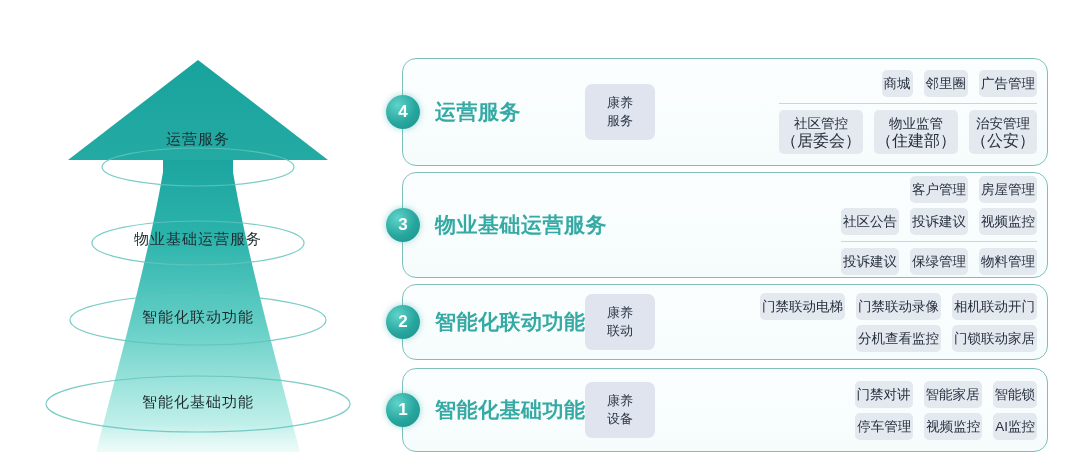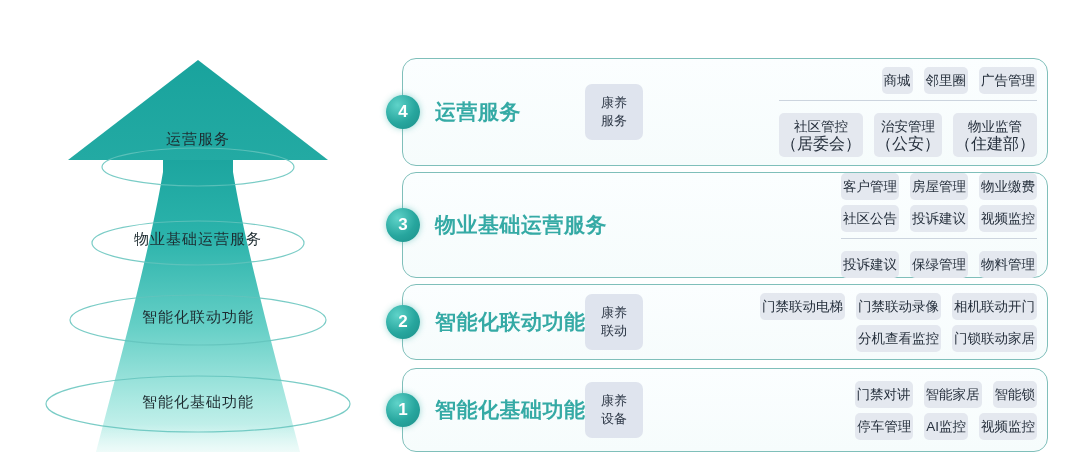--- a/index.html
+++ b/index.html
@@ -64,21 +64,21 @@
   }
   .title-slot{
     flex:0 0 auto;
     width:182px;
     padding-left:32px;
     box-sizing:border-box;
     display:flex;align-items:center;
   }
   .subblock{
     flex:0 0 auto;
-    width:58px;
+    width:70px;
     min-height:56px;
     margin-right:12px;
     border-radius:7px;
     background:#dfe4ee;
     color:#2c3645;
     font-size:13px;
     line-height:18px;
     display:flex;flex-direction:column;align-items:center;justify-content:center;
     text-align:center;
   }
@@ -89,21 +89,21 @@
     padding:7px 10px 7px 0;
     gap:5px;
     align-items:flex-end;
   }
   .grid-row{
     display:flex;
     gap:11px;
   }
   .grid-row.sep{
     border-top:1px solid #ccd4de;
-    padding-top:12px;
+    padding-top:6px;
     margin-top:1px;
   }
   .cell{
     flex:1 1 0;
     background:#e4e8ef;
     border-radius:5px;
     color:#26303d;
     font-size:13.5px;
     line-height:17px;
     text-align:center;
@@ -166,35 +166,34 @@
           <span>服务</span>
         </div>
         <div class="grid">
           <div class="grid-row">
             <div class="cell"><span>商城</span></div>
             <div class="cell"><span>邻里圈</span></div>
             <div class="cell"><span>广告管理</span></div>
           </div>
           <div class="grid-row sep">
             <div class="cell"><span>社区管控</span><span class="sub">（居委会）</span></div>
+            <div class="cell"><span>物业监管</span><span class="sub">（住建部）</span></div>
             <div class="cell"><span>治安管理</span><span class="sub">（公安）</span></div>
-            <div class="cell"><span>物业监管</span><span class="sub">（住建部）</span></div>
           </div>
         </div>
       </div>
       <div class="card" style="top: 172px; height: 106px;">
         <div class="badge">3</div>
         <div class="title-slot">
           <div class="card-title">物业基础运营服务</div>
         </div>
         <div class="grid">
           <div class="grid-row">
             <div class="cell"><span>客户管理</span></div>
             <div class="cell"><span>房屋管理</span></div>
-            <div class="cell"><span>物业缴费</span></div>
           </div>
           <div class="grid-row">
             <div class="cell"><span>社区公告</span></div>
             <div class="cell"><span>投诉建议</span></div>
             <div class="cell"><span>视频监控</span></div>
           </div>
           <div class="grid-row sep">
             <div class="cell"><span>投诉建议</span></div>
             <div class="cell"><span>保绿管理</span></div>
             <div class="cell"><span>物料管理</span></div>
@@ -232,20 +231,20 @@
           <span>设备</span>
         </div>
         <div class="grid">
           <div class="grid-row">
             <div class="cell"><span>门禁对讲</span></div>
             <div class="cell"><span>智能家居</span></div>
             <div class="cell"><span>智能锁</span></div>
           </div>
           <div class="grid-row">
             <div class="cell"><span>停车管理</span></div>
+            <div class="cell"><span>视频监控</span></div>
             <div class="cell"><span>AI监控</span></div>
-            <div class="cell"><span>视频监控</span></div>
           </div>
         </div>
       </div>
     </div>
 
 </div>
 
 </body></html>

